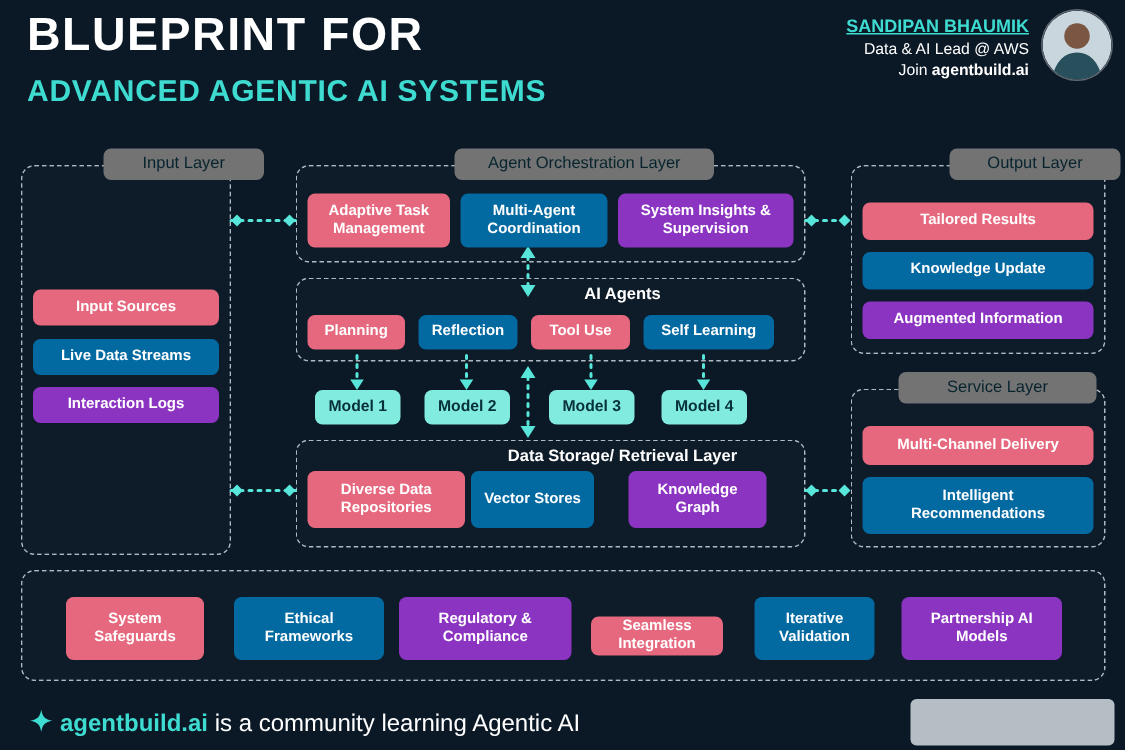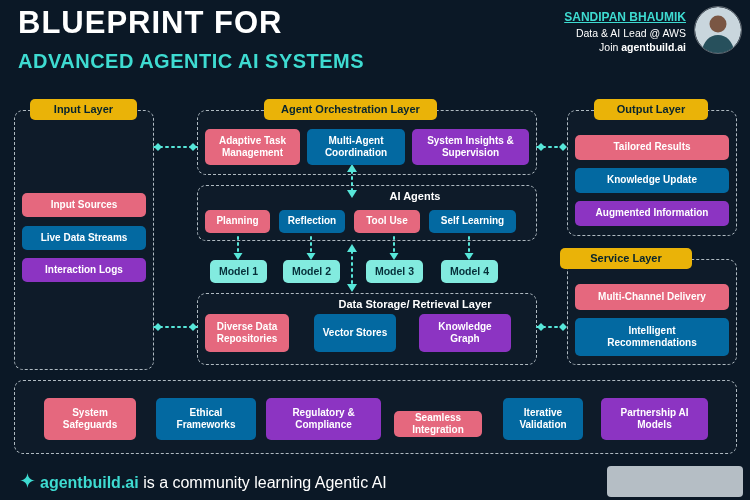--- a/index.html
+++ b/index.html
@@ -12,22 +12,22 @@
   .title1{position:absolute;left:18px;top:5px;font-size:31px;font-weight:700;color:#ffffff;letter-spacing:1px;}
   .title2{position:absolute;left:18px;top:50px;font-size:20px;font-weight:800;color:#3edbd1;letter-spacing:.5px;}
   .author-name{position:absolute;right:64px;top:10px;color:#3edbd1;font-weight:800;font-size:12px;text-decoration:underline;text-align:right;}
   .author-role{position:absolute;right:64px;top:27px;color:#ffffff;font-size:10.5px;text-align:right;}
   .author-join{position:absolute;right:64px;top:41px;color:#ffffff;font-size:10.5px;text-align:right;}
   .author-join .brand{font-weight:800;}
   .avatar{position:absolute;right:8px;top:6px;width:46px;height:46px;border-radius:50%;overflow:hidden;border:1px solid rgba(255,255,255,.35);}
   
   .pill{
     position:absolute;height:21px;line-height:21px;text-align:center;
-    background:#eab308;color:#07242e;font-weight:700;font-size:11px;
-    border-radius:5px;z-index:7;
+    background:#737373;color:#07242e;font-weight:400;font-size:11px;
+    border-radius:5px;z-index:7;margin-left:39px;
   }
   
   .dashed{
     position:absolute;border:1.5px dashed rgba(222,232,238,.78);
     border-radius:9px;background:rgba(255,255,255,.015);box-sizing:border-box;z-index:1;
   }
   .inner-title{position:absolute;text-align:center;color:#ffffff;font-weight:800;font-size:11px;z-index:6;margin-left:48px;}
   
   .box{
     position:absolute;border-radius:5px;color:#ffffff;font-weight:700;font-size:10px;
@@ -127,21 +127,21 @@
   <div class="box red" style="left:205px;top:210px;width:65px;height:23px">Planning</div>
   <div class="box blue" style="left:279px;top:210px;width:66px;height:23px">Reflection</div>
   <div class="box red" style="left:354px;top:210px;width:66px;height:23px">Tool Use</div>
   <div class="box blue" style="left:429px;top:210px;width:87px;height:23px">Self Learning</div>
 
   <div class="box model" style="left:210px;top:260px;width:57px;height:23px">Model 1</div>
   <div class="box model" style="left:283px;top:260px;width:57px;height:23px">Model 2</div>
   <div class="box model" style="left:366px;top:260px;width:57px;height:23px">Model 3</div>
   <div class="box model" style="left:441px;top:260px;width:57px;height:23px">Model 4</div>
 
-  <div class="box red" style="left:205px;top:314px;width:84px;height:38px">Diverse Data Repositories</div>
+  <div class="box red" style="left:205px;top:314px;width:105px;height:38px">Diverse Data Repositories</div>
   <div class="box blue" style="left:314px;top:314px;width:82px;height:38px">Vector Stores</div>
   <div class="box purple" style="left:419px;top:314px;width:92px;height:38px">Knowledge Graph</div>
 
   <div class="box blue" style="left:575px;top:168px;width:154px;height:25px">Knowledge Update</div>
   <div class="box red" style="left:575px;top:135px;width:154px;height:25px">Tailored Results</div>
   <div class="box purple" style="left:575px;top:201px;width:154px;height:25px">Augmented Information</div>
 
   <div class="box red" style="left:575px;top:284px;width:154px;height:26px">Multi-Channel Delivery</div>
   <div class="box blue" style="left:575px;top:318px;width:154px;height:38px;padding:0 26px">Intelligent Recommendations</div>
 

